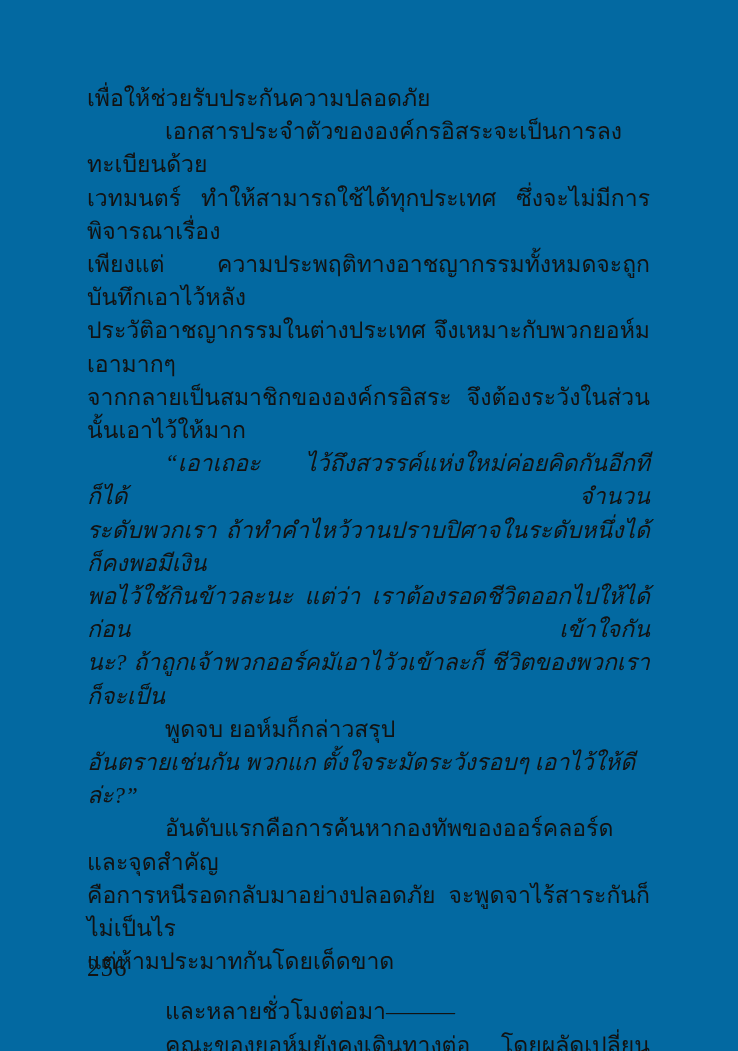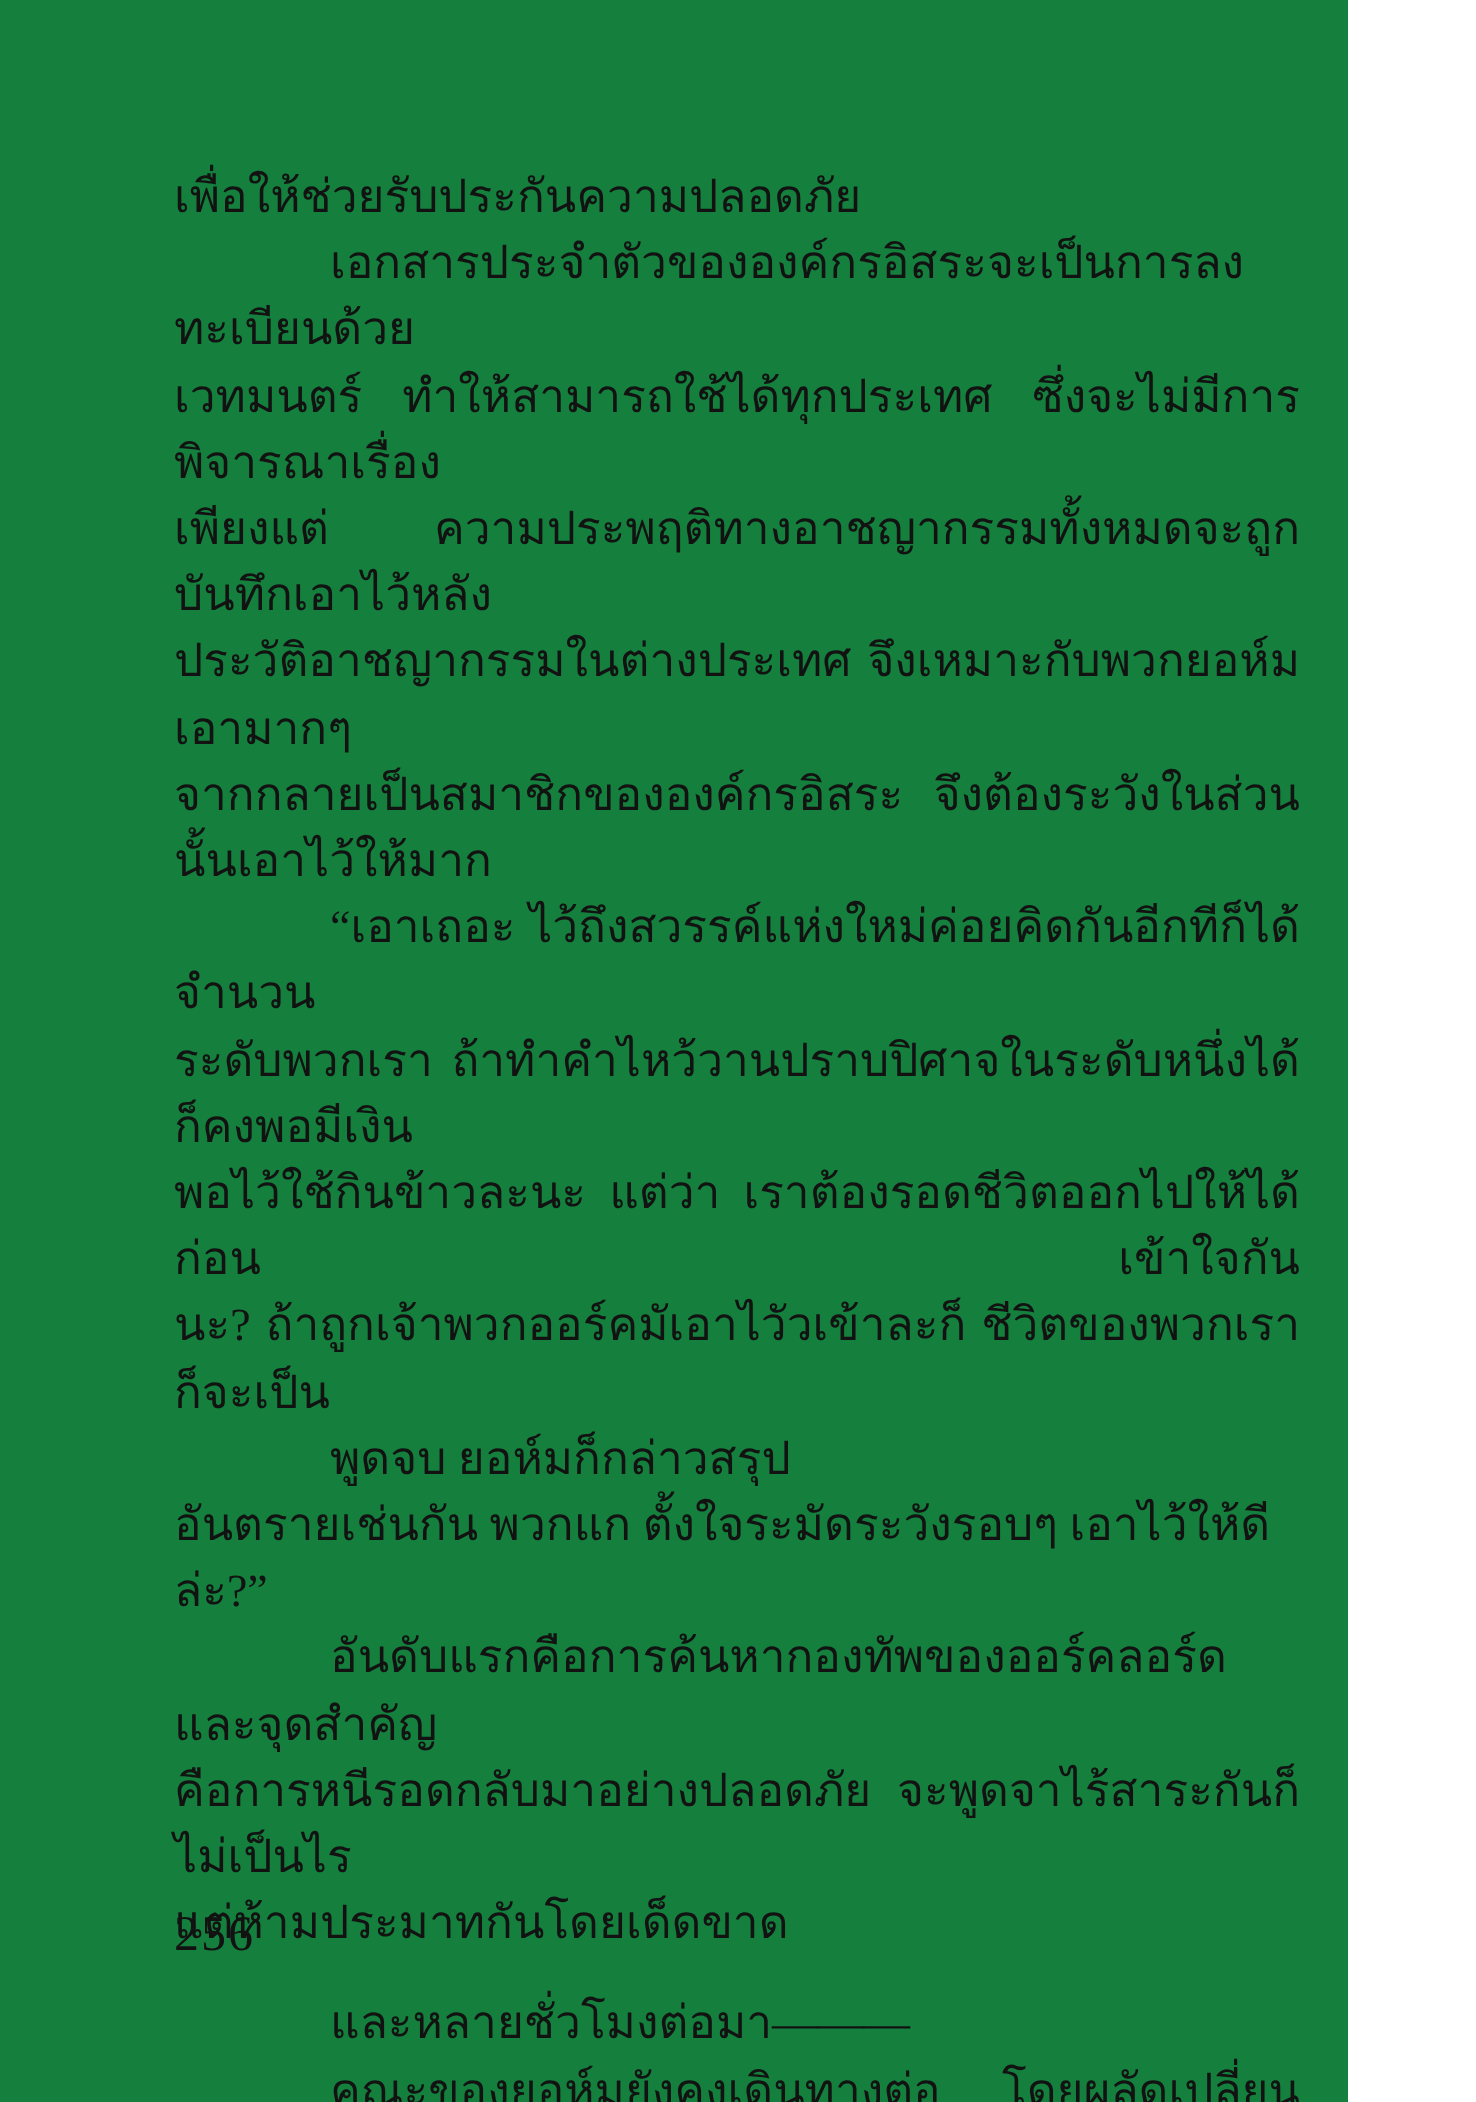--- a/index.html
+++ b/index.html
@@ -3,43 +3,43 @@
 <meta charset="utf-8">
 <title>Book Page 256</title>
 <style>
   html, body {
     margin: 0;
     padding: 0;
     background: #ffffff;
   }
   .book-page {
     position: relative;
-    width: 674px;
+    width: 738px;
     height: 1051px;
-    background: #15803d;
+    background: #0369a1;
     color: #121212;
     font-family: "Liberation Serif", "DejaVu Serif", serif;
     overflow: hidden;
   }
   .text-block {
     position: absolute;
     left: 87px;
     top: 82px;
     width: 563px;
     font-size: 23px;
     line-height: 33.2px;
     text-rendering: optimizeLegibility;
   }
   .text-line {
     text-align: left;
   }
   
   .text-line.indent { text-indent: 78px; }
   
-  .text-line.italic { }
+  .text-line.italic { font-style: italic; }
   
   .text-line.fill {
     text-align: justify;
     text-align-last: justify;
   }
   
   .text-line.gap { margin-top: 17px; }
 
   .page-number {
     position: absolute;

